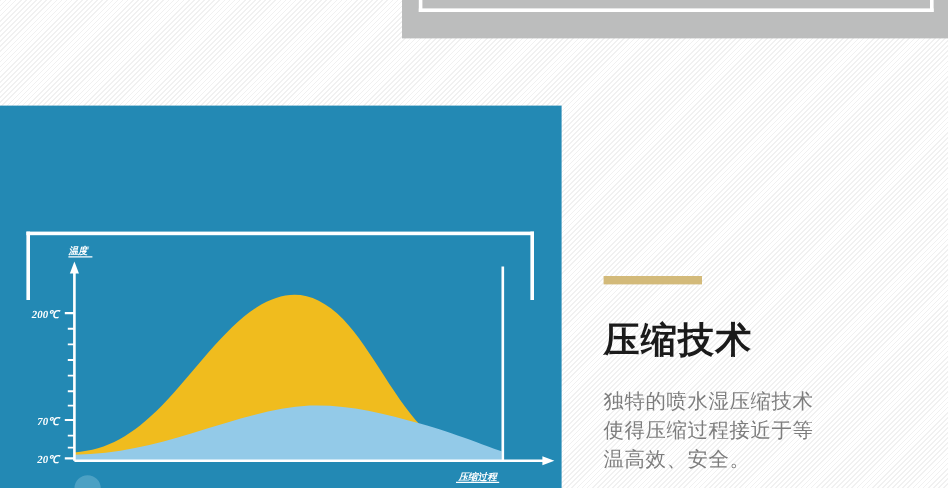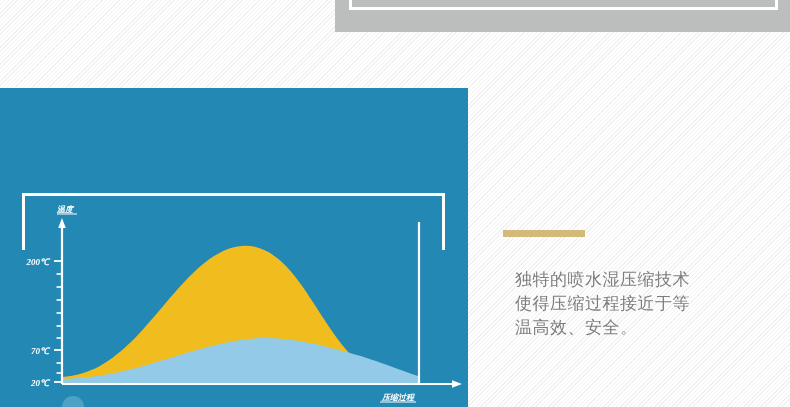--- a/index.html
+++ b/index.html
@@ -116,21 +116,21 @@
     margin: 0 0 22px 0;
   }
   #body-copy {
     font-family: "DejaVu Sans", sans-serif;
     font-weight: normal;
     font-size: 17px;
     line-height: 24px;
     color: #7d7d7d;
     letter-spacing: 0.5px;
     white-space: pre-line;
-    margin: 12px;
+    margin: 0;
   }
 
   
   #corner-dot {
     position: absolute;
     left: 62px;
     top: 396px;
     width: 22px;
     height: 22px;
     border-radius: 50%;
@@ -199,18 +199,19 @@
       <text class="axis-title" x="398" y="312" text-anchor="middle">压缩过程</text>
       <line x1="57" y1="126" x2="77" y2="126" stroke="#ffffff" stroke-width="1"></line>
       <line x1="380" y1="314" x2="416" y2="314" stroke="#ffffff" stroke-width="1"></line>
     </svg>
   </div>
 
   <div id="corner-dot"></div>
 
   <div id="text-col">
     <div id="gold-rule"></div>
+    <h1 id="headline">压缩技术</h1>
     <p id="body-copy">独特的喷水湿压缩技术
 使得压缩过程接近于等
 温高效、安全。</p>
   </div>
 
 </div>
 
 </body></html>

